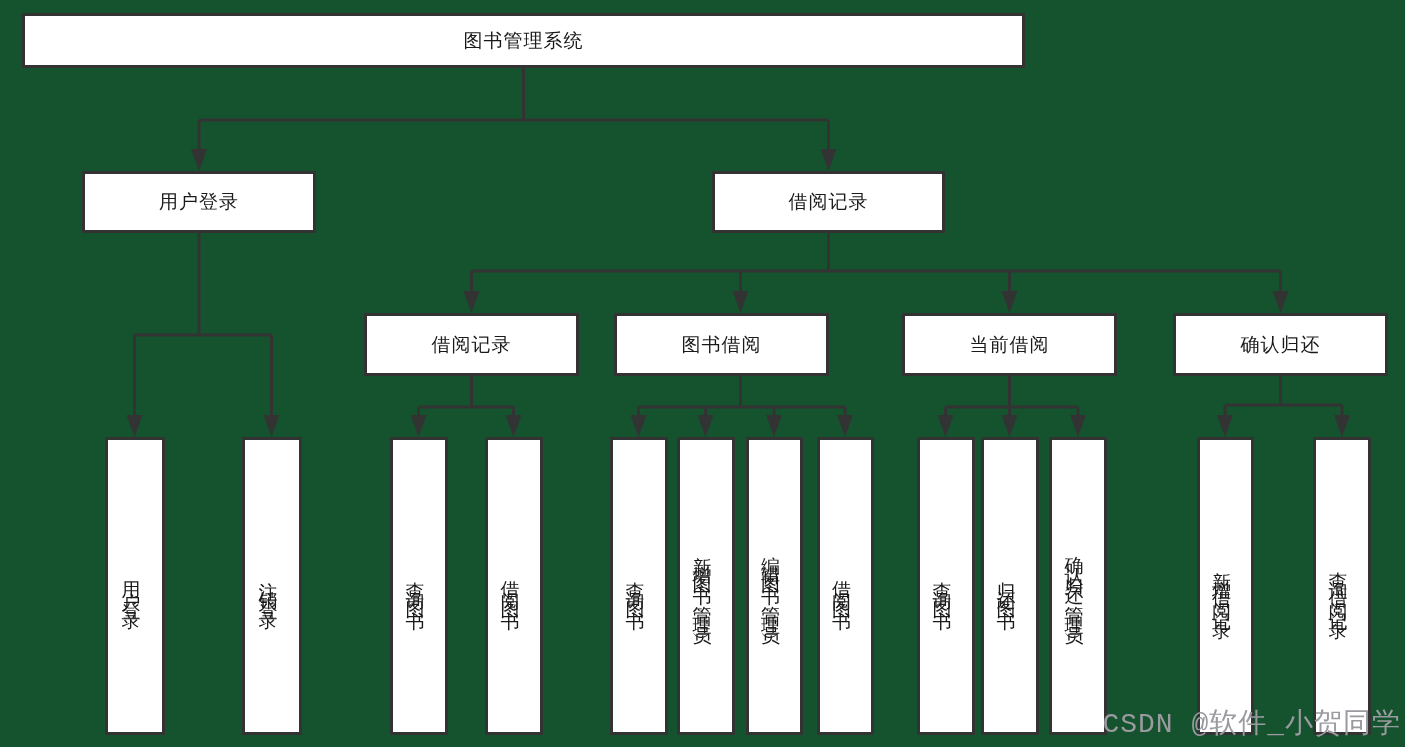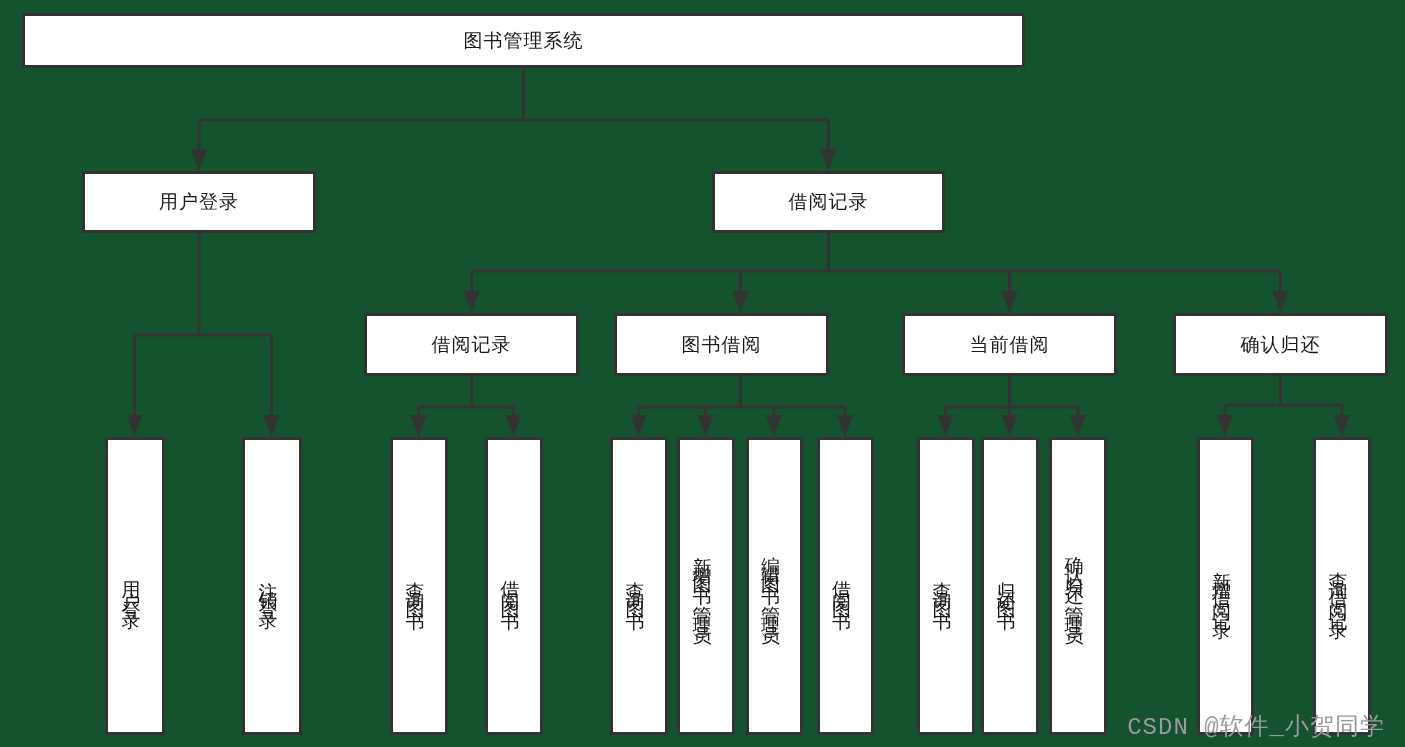--- a/index.html
+++ b/index.html
@@ -50,22 +50,22 @@
   #lf-6 {left:677px;  width:58px;}
   #lf-7 {left:746px;  width:57px;}
   #lf-8 {left:817px;  width:57px;}
   #lf-9 {left:917px;  width:58px;}
   #lf-10{left:981px;  width:58px;}
   #lf-11{left:1049px; width:58px;}
   #lf-12{left:1197px; width:57px;}
   #lf-13{left:1313px; width:58px;}
   #watermark{
     position:absolute;
-    right:20px;bottom:5px;
-    font-size:24px;
+    right:4px;bottom:5px;
+    font-size:28px;
     color:#9a9aa0;
     letter-spacing:1px;
     z-index:5;
   }
 </style>
 </head>
 <body>
 
 <div id="canvas">
 

